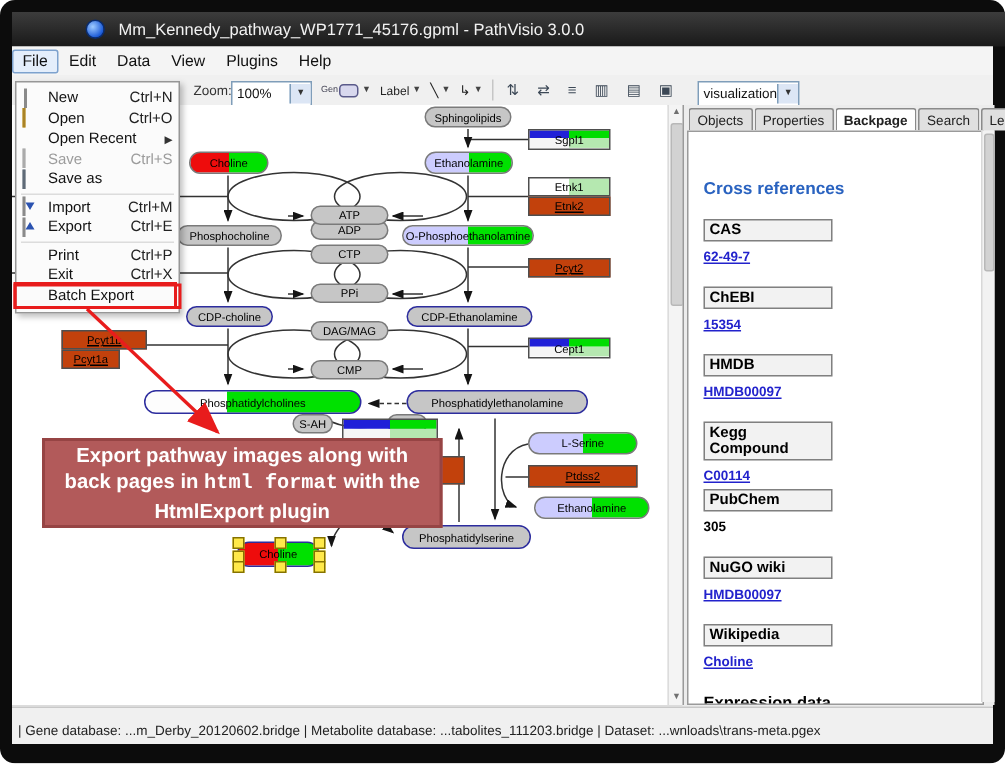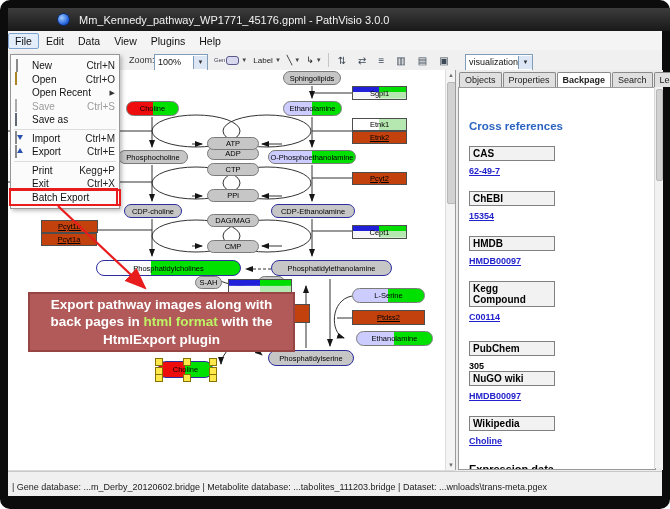--- a/index.html
+++ b/index.html
@@ -40,21 +40,21 @@
   .f-gray{background:#c6c6c6;}
   .f-redgreen{background:linear-gradient(to right,#ee0c0c 50%,#00e100 50%);}
   .f-lavgreen{background:linear-gradient(to right,#ccccfe 50%,#00e100 50%);}
   .f-whitegreen{background:linear-gradient(to right,#fdfdfd 38%,#00e100 38%);}
   .f-genegray{background:#c2410c;text-decoration:underline;}
   .f-genelight{background:linear-gradient(to right,#ffffff 50%,#b5e8b0 50%);}
   .f-genesplit{background:linear-gradient(to right,#2020d8 50%,#00dd00 50%) no-repeat top/100% 45%,linear-gradient(to right,#f5f5f5 50%,#b5e8b0 50%) no-repeat bottom/100% 55%;}
   .handle{position:absolute;width:6px;height:6px;background:#ffe94a;border:1px solid #857200;z-index:5;}
   
   #callout{position:absolute;left:28px;top:292px;width:267px;height:60px;background:#b25a5a;border:2px solid #964444;box-sizing:border-box;z-index:10;display:flex;align-items:center;justify-content:center;text-align:center;font-size:13.5px;font-weight:bold;color:#fff;line-height:1.3;padding:2px 6px;}
-  #callout .hl{color:#bef264;}
+  #callout .hl{color:#ffffff;font-family:Liberation Mono, monospace;}
   
   #file-menu{position:absolute;left:10px;top:54px;width:108px;background:#fbfbfb;border:1px solid #979797;box-shadow:2px 2px 4px rgba(0,0,0,.25);z-index:30;padding:4px 0;font-size:10px;}
   .fm-row{height:13.5px;display:flex;align-items:center;padding:0 4px 0 3px;color:#111;position:relative;}
   .fm-row.disabled{color:#9c9c9c;}
   .fm-row.highlighted{outline:2px solid #e81c1c;outline-offset:0px;}
   .fm-ic{width:14px;height:12px;margin-right:4px;position:relative;flex:none;}
   .fm-label{flex:1;white-space:nowrap;}
   .fm-short{color:#222;margin-left:6px;}
   .fm-row.disabled .fm-short{color:#9c9c9c;}
   .fm-sub{font-size:7px;color:#333;}
@@ -195,21 +195,21 @@
               <div class="bp-value link">15354</div>
             </div>
             <div class="bp-section" style="top: 148px;">
               <div class="bp-name">HMDB</div>
               <div class="bp-value link">HMDB00097</div>
             </div>
             <div class="bp-section" style="top: 193px;">
               <div class="bp-name">Kegg Compound</div>
               <div class="bp-value link">C00114</div>
             </div>
-            <div class="bp-section" style="top: 253px;">
+            <div class="bp-section" style="top: 238px;">
               <div class="bp-name">PubChem</div>
               <div class="bp-value">305</div>
             </div>
             <div class="bp-section" style="top: 283px;">
               <div class="bp-name">NuGO wiki</div>
               <div class="bp-value link">HMDB00097</div>
             </div>
             <div class="bp-section" style="top: 328px;">
               <div class="bp-name">Wikipedia</div>
               <div class="bp-value link">Choline</div>
@@ -308,21 +308,21 @@
       </div>
       <div class="fm-row">
         <span class="fm-ic"><span class="ic-arrow ic-export"></span></span>
         <span class="fm-label">Export</span>
         <span class="fm-short">Ctrl+E</span>
       </div>
       <div class="fm-sep"></div>
       <div class="fm-row">
         <span class="fm-ic"></span>
         <span class="fm-label">Print</span>
-        <span class="fm-short">Kegg+P</span>
+        <span class="fm-short">Ctrl+P</span>
       </div>
       <div class="fm-row">
         <span class="fm-ic"></span>
         <span class="fm-label">Exit</span>
         <span class="fm-short">Ctrl+X</span>
       </div>
       <div class="fm-row highlighted">
         <span class="fm-ic"></span>
         <span class="fm-label">Batch Export</span>
         <span class="fm-short"></span>
@@ -352,21 +352,21 @@
     <div class="node pill f-gray" style="left: 207px; top: 137px; width: 52px; height: 13px;">ATP</div>
     <div class="node pill f-gray" style="left: 118px; top: 150px; width: 70px; height: 14px;">Phosphocholine</div>
     <div class="node pill f-lavgreen" style="left: 268px; top: 150px; width: 88px; height: 14px;">O-Phosphoethanolamine</div>
     <div class="node pill f-gray" style="left: 207px; top: 163px; width: 52px; height: 13px;">CTP</div>
     <div class="node boxn f-genegray" style="left: 352px; top: 172px; width: 55px; height: 13px;">Pcyt2</div>
     <div class="node pill f-gray" style="left: 207px; top: 189px; width: 52px; height: 13px;">PPi</div>
     <div class="node pill f-gray blue" style="left: 124px; top: 204px; width: 58px; height: 14px;">CDP-choline</div>
     <div class="node pill f-gray" style="left: 207px; top: 214px; width: 52px; height: 13px;">DAG/MAG</div>
     <div class="node pill f-gray blue" style="left: 271px; top: 204px; width: 84px; height: 14px;">CDP-Ethanolamine</div>
     <div class="node boxn f-genegray" style="left: 41px; top: 220px; width: 57px; height: 13px;">Pcyt1b</div>
-    <div class="node boxn f-genegray" style="left: 41px; top: 233px; width: 56px; height: 13px;">Pcyt1a</div>
+    <div class="node boxn f-genegray" style="left: 41px; top: 233px; width: 39px; height: 13px;">Pcyt1a</div>
     <div class="node boxn f-genesplit" style="left: 352px; top: 225px; width: 55px; height: 14px;">Cept1</div>
     <div class="node pill f-gray" style="left: 207px; top: 240px; width: 52px; height: 13px;">CMP</div>
     <div class="node pill f-whitegreen blue" style="left: 96px; top: 260px; width: 145px; height: 16px;">Phosphatidylcholines</div>
     <div class="node pill f-gray blue" style="left: 271px; top: 260px; width: 121px; height: 16px;">Phosphatidylethanolamine</div>
     <div class="node pill f-gray" style="left: 195px; top: 276px; width: 27px; height: 13px;">S-AH</div>
     <div class="node pill f-gray" style="left: 258px; top: 276px; width: 27px; height: 13px;">SAM</div>
     <div class="node boxn f-genesplit" style="left: 228px; top: 279px; width: 64px; height: 15px;"></div>
     <div class="node boxn f-genegray" style="left: 288px; top: 304px; width: 22px; height: 19px;"></div>
     <div class="node pill f-lavgreen" style="left: 352px; top: 288px; width: 73px; height: 15px;">L-Serine</div>
     <div class="node boxn f-genegray" style="left: 352px; top: 310px; width: 73px; height: 15px;">Ptdss2</div>

